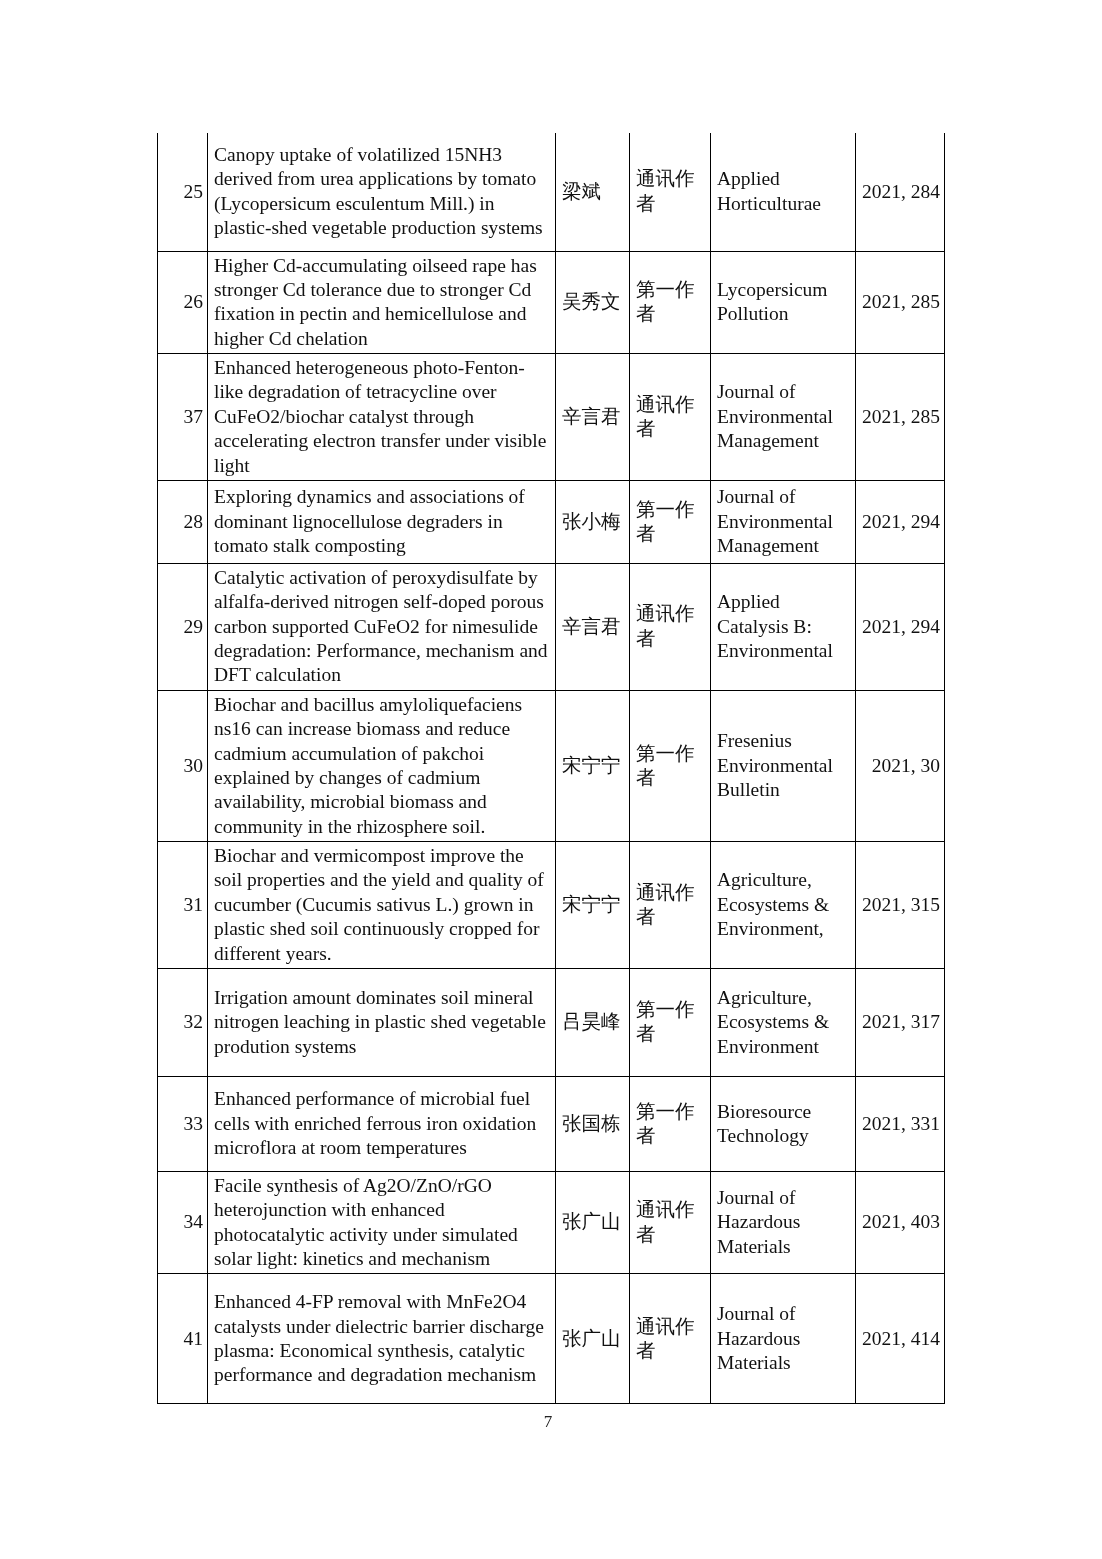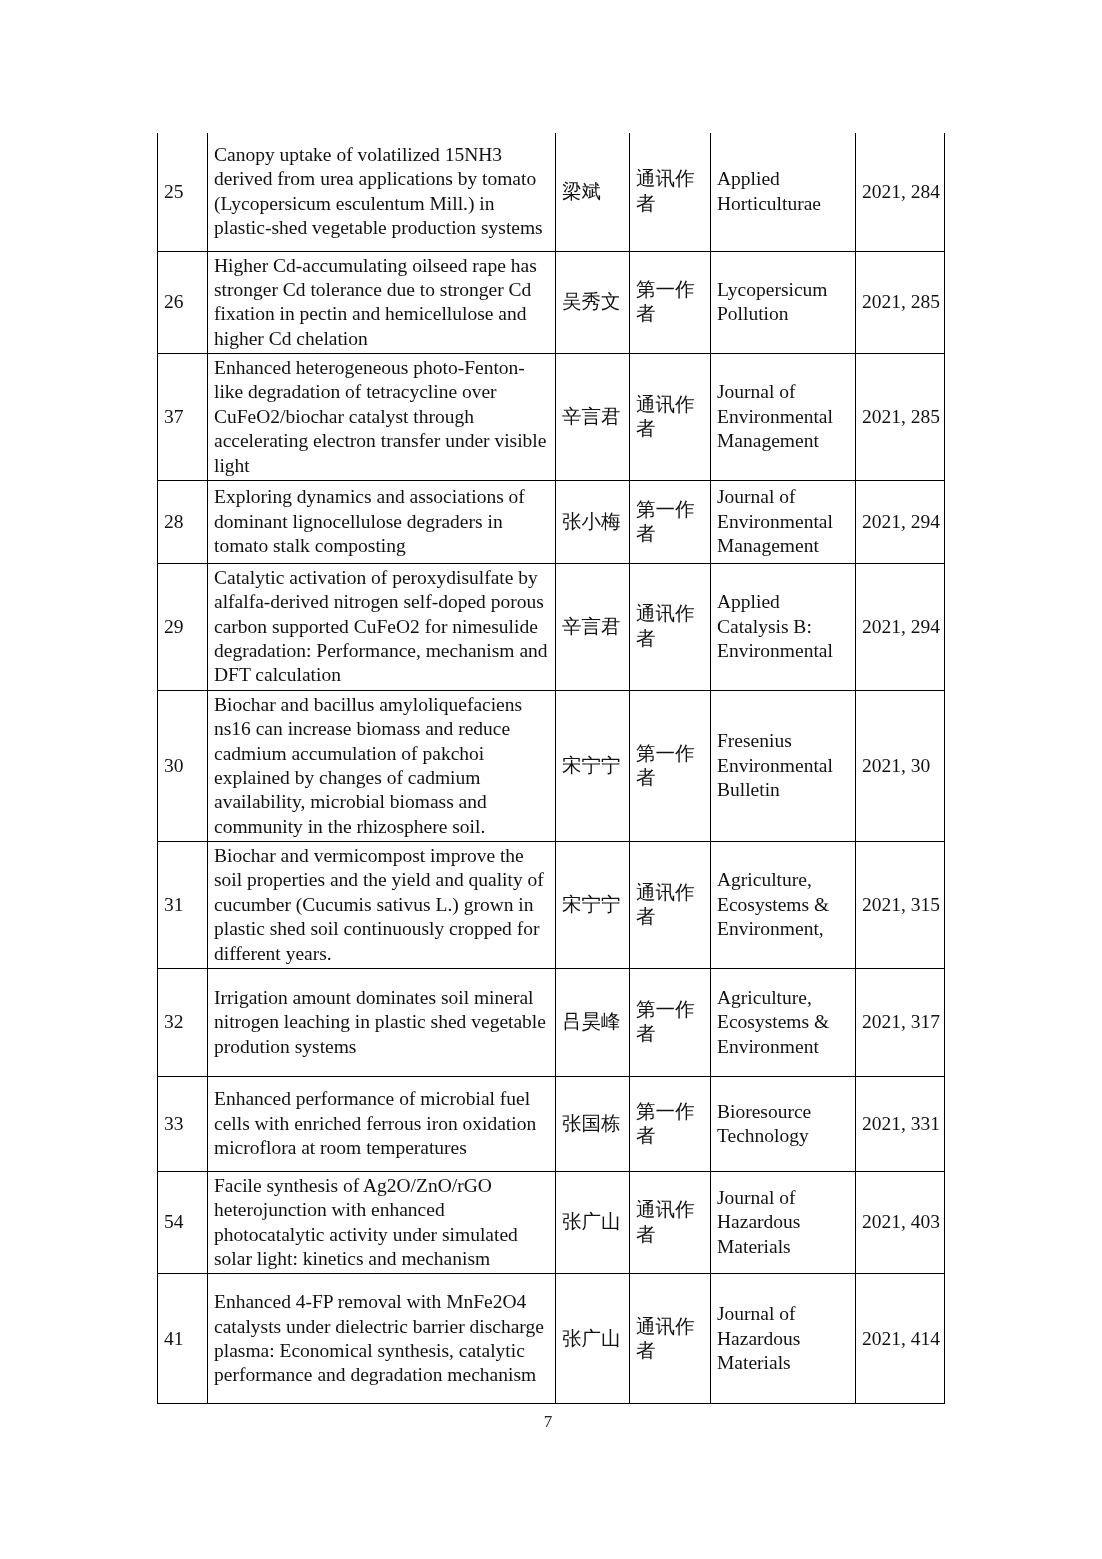--- a/index.html
+++ b/index.html
@@ -30,40 +30,41 @@
     font-size: 19.5px;
     line-height: 1.25;
     padding: 2px 4px 2px 6px;
     overflow: hidden;
   }
   
   table.pub-table tr:first-child td {
     border-top: none;
   }
   td.c-no {
-    text-align: left;
+    text-align: right;
     padding: 0;
   }
   td.c-title {
     padding-right: 3px;
   }
   td.c-author {
     padding-right: 12px;
     word-break: break-all;
   }
   td.c-role {
     padding-left: 8px;
     padding-right: 12px;
     word-break: break-all;
   }
   td.c-journal {
     padding-right: 4px;
   }
   td.c-year {
     padding-right: 6px;
+    text-align: right;
   }
   .page-number {
     position: absolute;
     top: 1412px;
     left: 0;
     width: 1096px;
     text-align: center;
     font-size: 17px;
     color: #222222;
   }
@@ -149,21 +150,21 @@
       </tr>
       <tr style="height:95px">
         <td class="c-no">33</td>
         <td class="c-title">Enhanced performance of microbial fuel cells with enriched ferrous iron oxidation microflora at room temperatures</td>
         <td class="c-author">张国栋</td>
         <td class="c-role">第一作者</td>
         <td class="c-journal">Bioresource Technology</td>
         <td class="c-year">2021, 331</td>
       </tr>
       <tr style="height:99px">
-        <td class="c-no">54</td>
+        <td class="c-no">34</td>
         <td class="c-title">Facile synthesis of Ag2O/ZnO/rGO heterojunction with enhanced photocatalytic activity under simulated solar light: kinetics and mechanism</td>
         <td class="c-author">张广山</td>
         <td class="c-role">通讯作者</td>
         <td class="c-journal">Journal of Hazardous Materials</td>
         <td class="c-year">2021, 403</td>
       </tr>
       <tr style="height:130px">
         <td class="c-no">41</td>
         <td class="c-title">Enhanced 4-FP removal with MnFe2O4 catalysts under dielectric barrier discharge plasma: Economical synthesis, catalytic performance and degradation mechanism</td>
         <td class="c-author">张广山</td>

